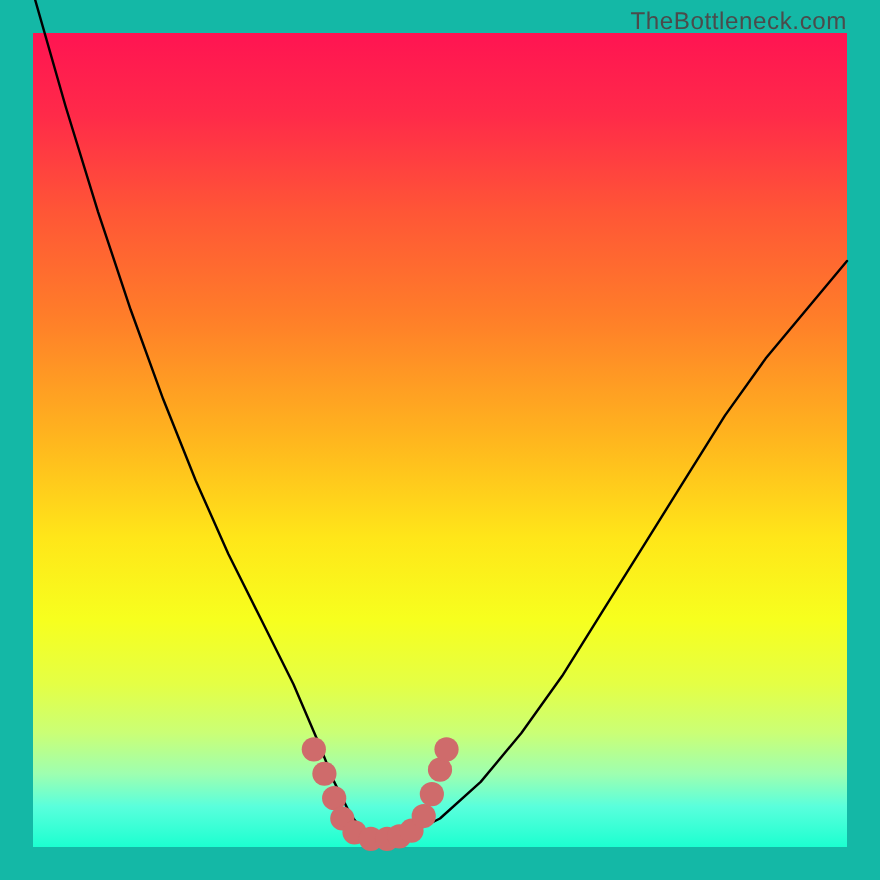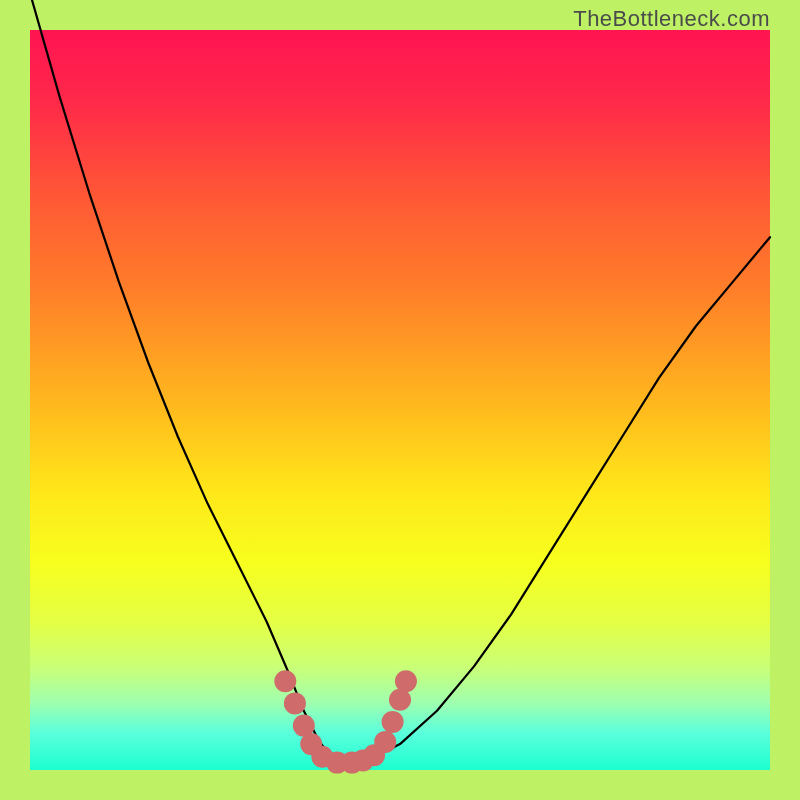--- a/index.html
+++ b/index.html
@@ -8,21 +8,21 @@
     width: 800px;
     height: 800px;
     background: #000000;
     font-family: Arial, Helvetica, sans-serif;
     overflow: hidden;
   }
   .frame {
     position: relative;
     width: 800px;
     height: 800px;
-    background: #bef264;
+    background: #14b8a6;
   }
   .plot-area {
     position: absolute;
     left: 30px;
     top: 30px;
     width: 740px;
     height: 740px;
   }
   .gradient-bg {
     position: absolute;

